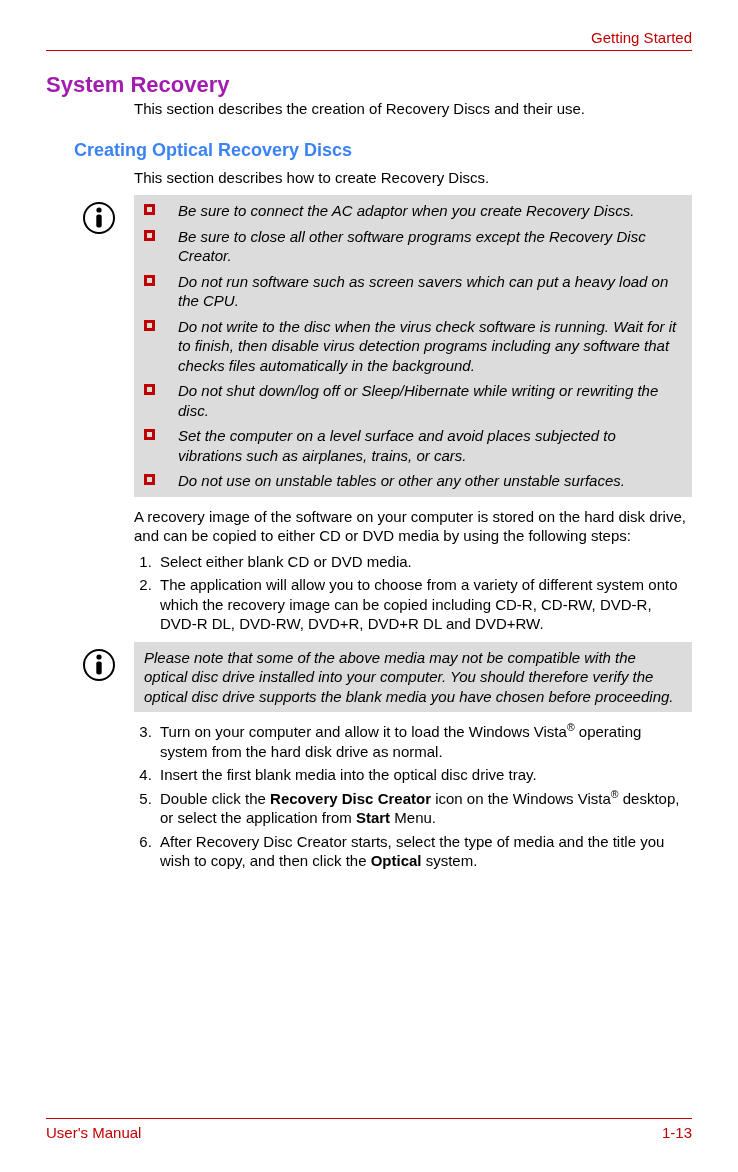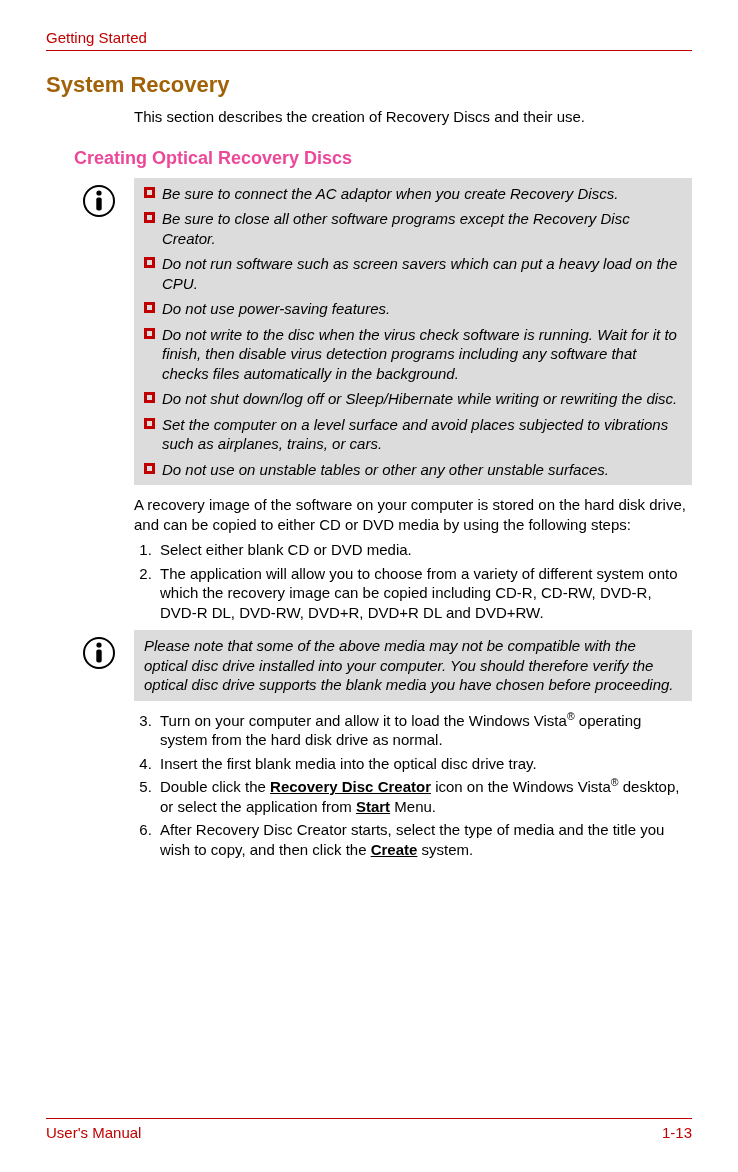--- a/index.html
+++ b/index.html
@@ -11,37 +11,37 @@
     position: relative;
     color: #000;
     font-size: 15px;
     line-height: 1.3;
   }
   .page {
     padding: 28px 46px 0 46px;
   }
   .header-section { margin-bottom: 6px; }
   .header-title {
-    text-align: left;
+    text-align: right;
     color: #c00000;
     font-size: 15px;
   }
   .header-rule {
     border: none;
     border-top: 1.5px solid #c00000;
     margin-top: 2px;
   }
   h1.section-heading {
-    color: #a16207;
+    color: #a21caf;
     font-size: 22px;
     font-weight: bold;
-    margin: 20px 0 8px 0;
+    margin: 20px 0 0 0;
   }
   h2.sub-heading {
-    color: #ec4899;
+    color: #3b82f6;
     font-size: 18px;
     font-weight: bold;
     margin: 20px 0 6px 28px;
   }
   .body-indent {
     margin-left: 88px;
     margin-right: 0;
   }
   .body-indent p { margin-bottom: 6px; }
   .note-block {
@@ -54,21 +54,21 @@
     position: absolute;
     left: -52px;
     top: 6px;
     width: 34px;
     height: 34px;
   }
   .info-icon svg { width: 34px; height: 34px; }
   .note-list { list-style: none; }
   .note-list li {
     position: relative;
-    padding-left: 18px;
+    padding-left: 34px;
     font-style: italic;
     margin-bottom: 6px;
   }
   .note-list li:last-child { margin-bottom: 0; }
   .note-bullet {
     position: absolute;
     left: 0;
     top: 3px;
     width: 11px;
     height: 11px;
@@ -92,21 +92,21 @@
   }
   ol.steps {
     margin-left: 88px;
     padding-left: 22px;
     margin-bottom: 6px;
   }
   ol.steps li {
     padding-left: 4px;
     margin-bottom: 4px;
   }
-  .b { font-weight: bold; text-decoration: underline; }
+  .b { font-weight: bold; }
   sup { font-size: 0.7em; vertical-align: super; line-height: 0; }
   .footer {
     position: absolute;
     left: 46px;
     right: 46px;
     bottom: 30px;
   }
   .footer-rule {
     border: none;
     border-top: 1.5px solid #c00000;
@@ -130,34 +130,37 @@
   </div>
 
   <h1 class="section-heading">System Recovery</h1>
 
   <div class="body-indent">
     <p>This section describes the creation of Recovery Discs and their use.</p>
   </div>
 
   <h2 class="sub-heading">Creating Optical Recovery Discs</h2>
 
+  <div class="body-indent">
+    <p>This section describes how to create Recovery Discs.</p>
+  </div>
 
   <div class="note-block">
     <span class="info-icon">
       <svg viewBox="0 0 34 34">
         <circle cx="17" cy="17" r="15" fill="#fff" stroke="#000" stroke-width="2"></circle>
         <circle cx="17" cy="9" r="2.6" fill="#000"></circle>
         <rect x="14.3" y="13.5" width="5.4" height="13" rx="2" fill="#000"></rect>
       </svg>
     </span>
     <ul class="note-list">
       <li><span class="note-bullet"></span><span>Be sure to connect the AC adaptor when you create Recovery Discs.</span></li>
       <li><span class="note-bullet"></span><span>Be sure to close all other software programs except the Recovery Disc Creator.</span></li>
       <li><span class="note-bullet"></span><span>Do not run software such as screen savers which can put a heavy load on the CPU.</span></li>
-      <li><span class="note-bullet"></span><span>Do not use power-saving features.</span></li>
+      <li><span class="note-bullet"></span></li>
       <li><span class="note-bullet"></span><span>Do not write to the disc when the virus check software is running. Wait for it to finish, then disable virus detection programs including any software that checks files automatically in the background.</span></li>
       <li><span class="note-bullet"></span></li>
       <li><span class="note-bullet"></span><span>Do not shut down/log off or Sleep/Hibernate while writing or rewriting the disc.</span></li>
       <li><span class="note-bullet"></span><span>Set the computer on a level surface and avoid places subjected to vibrations such as airplanes, trains, or cars.</span></li>
       <li><span class="note-bullet"></span><span>Do not use on unstable tables or other any other unstable surfaces.</span></li>
     </ul>
   </div>
 
   <div class="body-indent">
     <p>A recovery image of the software on your computer is stored on the hard disk drive, and can be copied to either CD or DVD media by using the following steps:</p>
@@ -181,21 +184,21 @@
 
   <ol class="steps" start="3">
     <li>
       <span>Turn on your computer and allow it to load the Windows Vista</span><sup>®</sup><span> operating system from the hard disk drive as normal.</span>
     </li>
     <li><span>Insert the first blank media into the optical disc drive tray.</span></li>
     <li>
       <span>Double click the </span><span class="b">Recovery Disc Creator</span><span> icon on the Windows Vista</span><sup>®</sup><span> desktop, or select the application from </span><span class="b">Start</span><span> Menu.</span>
     </li>
     <li>
-      <span>After Recovery Disc Creator starts, select the type of media and the title you wish to copy, and then click the </span><span class="b">Create</span><span> system.</span>
+      <span>After Recovery Disc Creator starts, select the type of media and the title you wish to copy, and then click the </span><span class="b">Optical</span><span> system.</span>
     </li>
   </ol>
 
 </div>
 
 <div class="footer">
   <hr class="footer-rule">
   <div class="footer-row">
     <span>User's Manual</span>
     <span>1-13</span>

